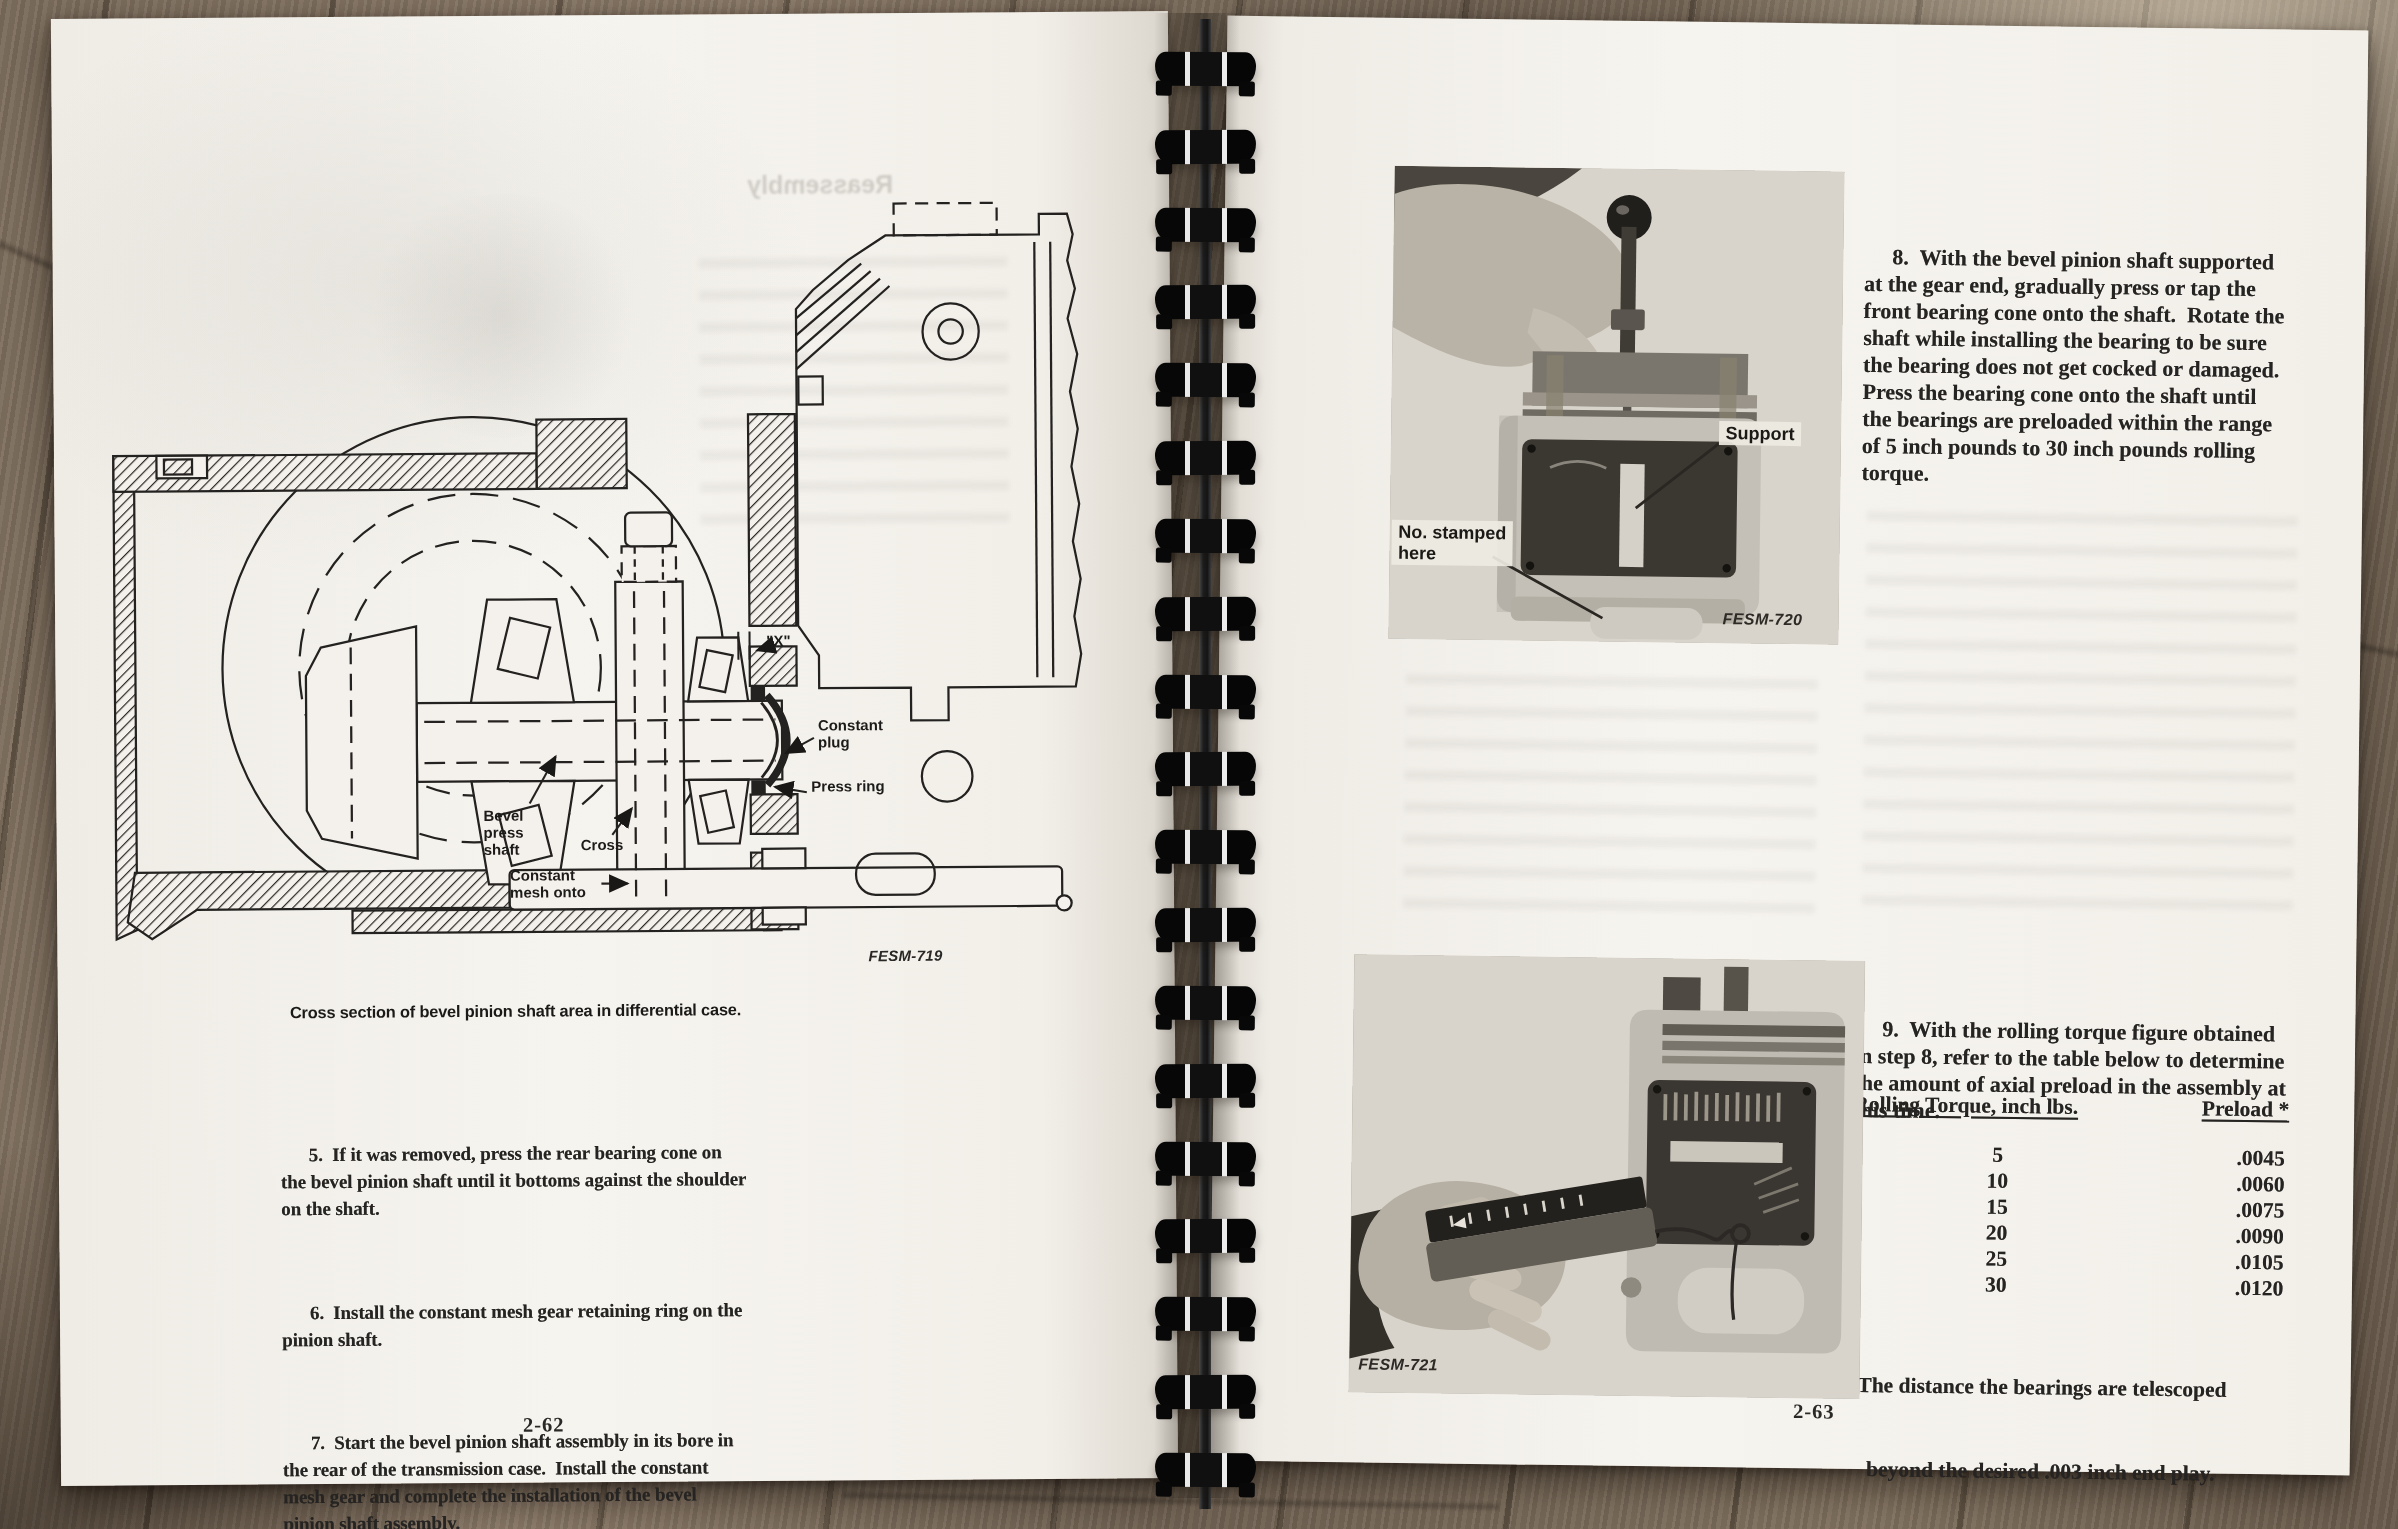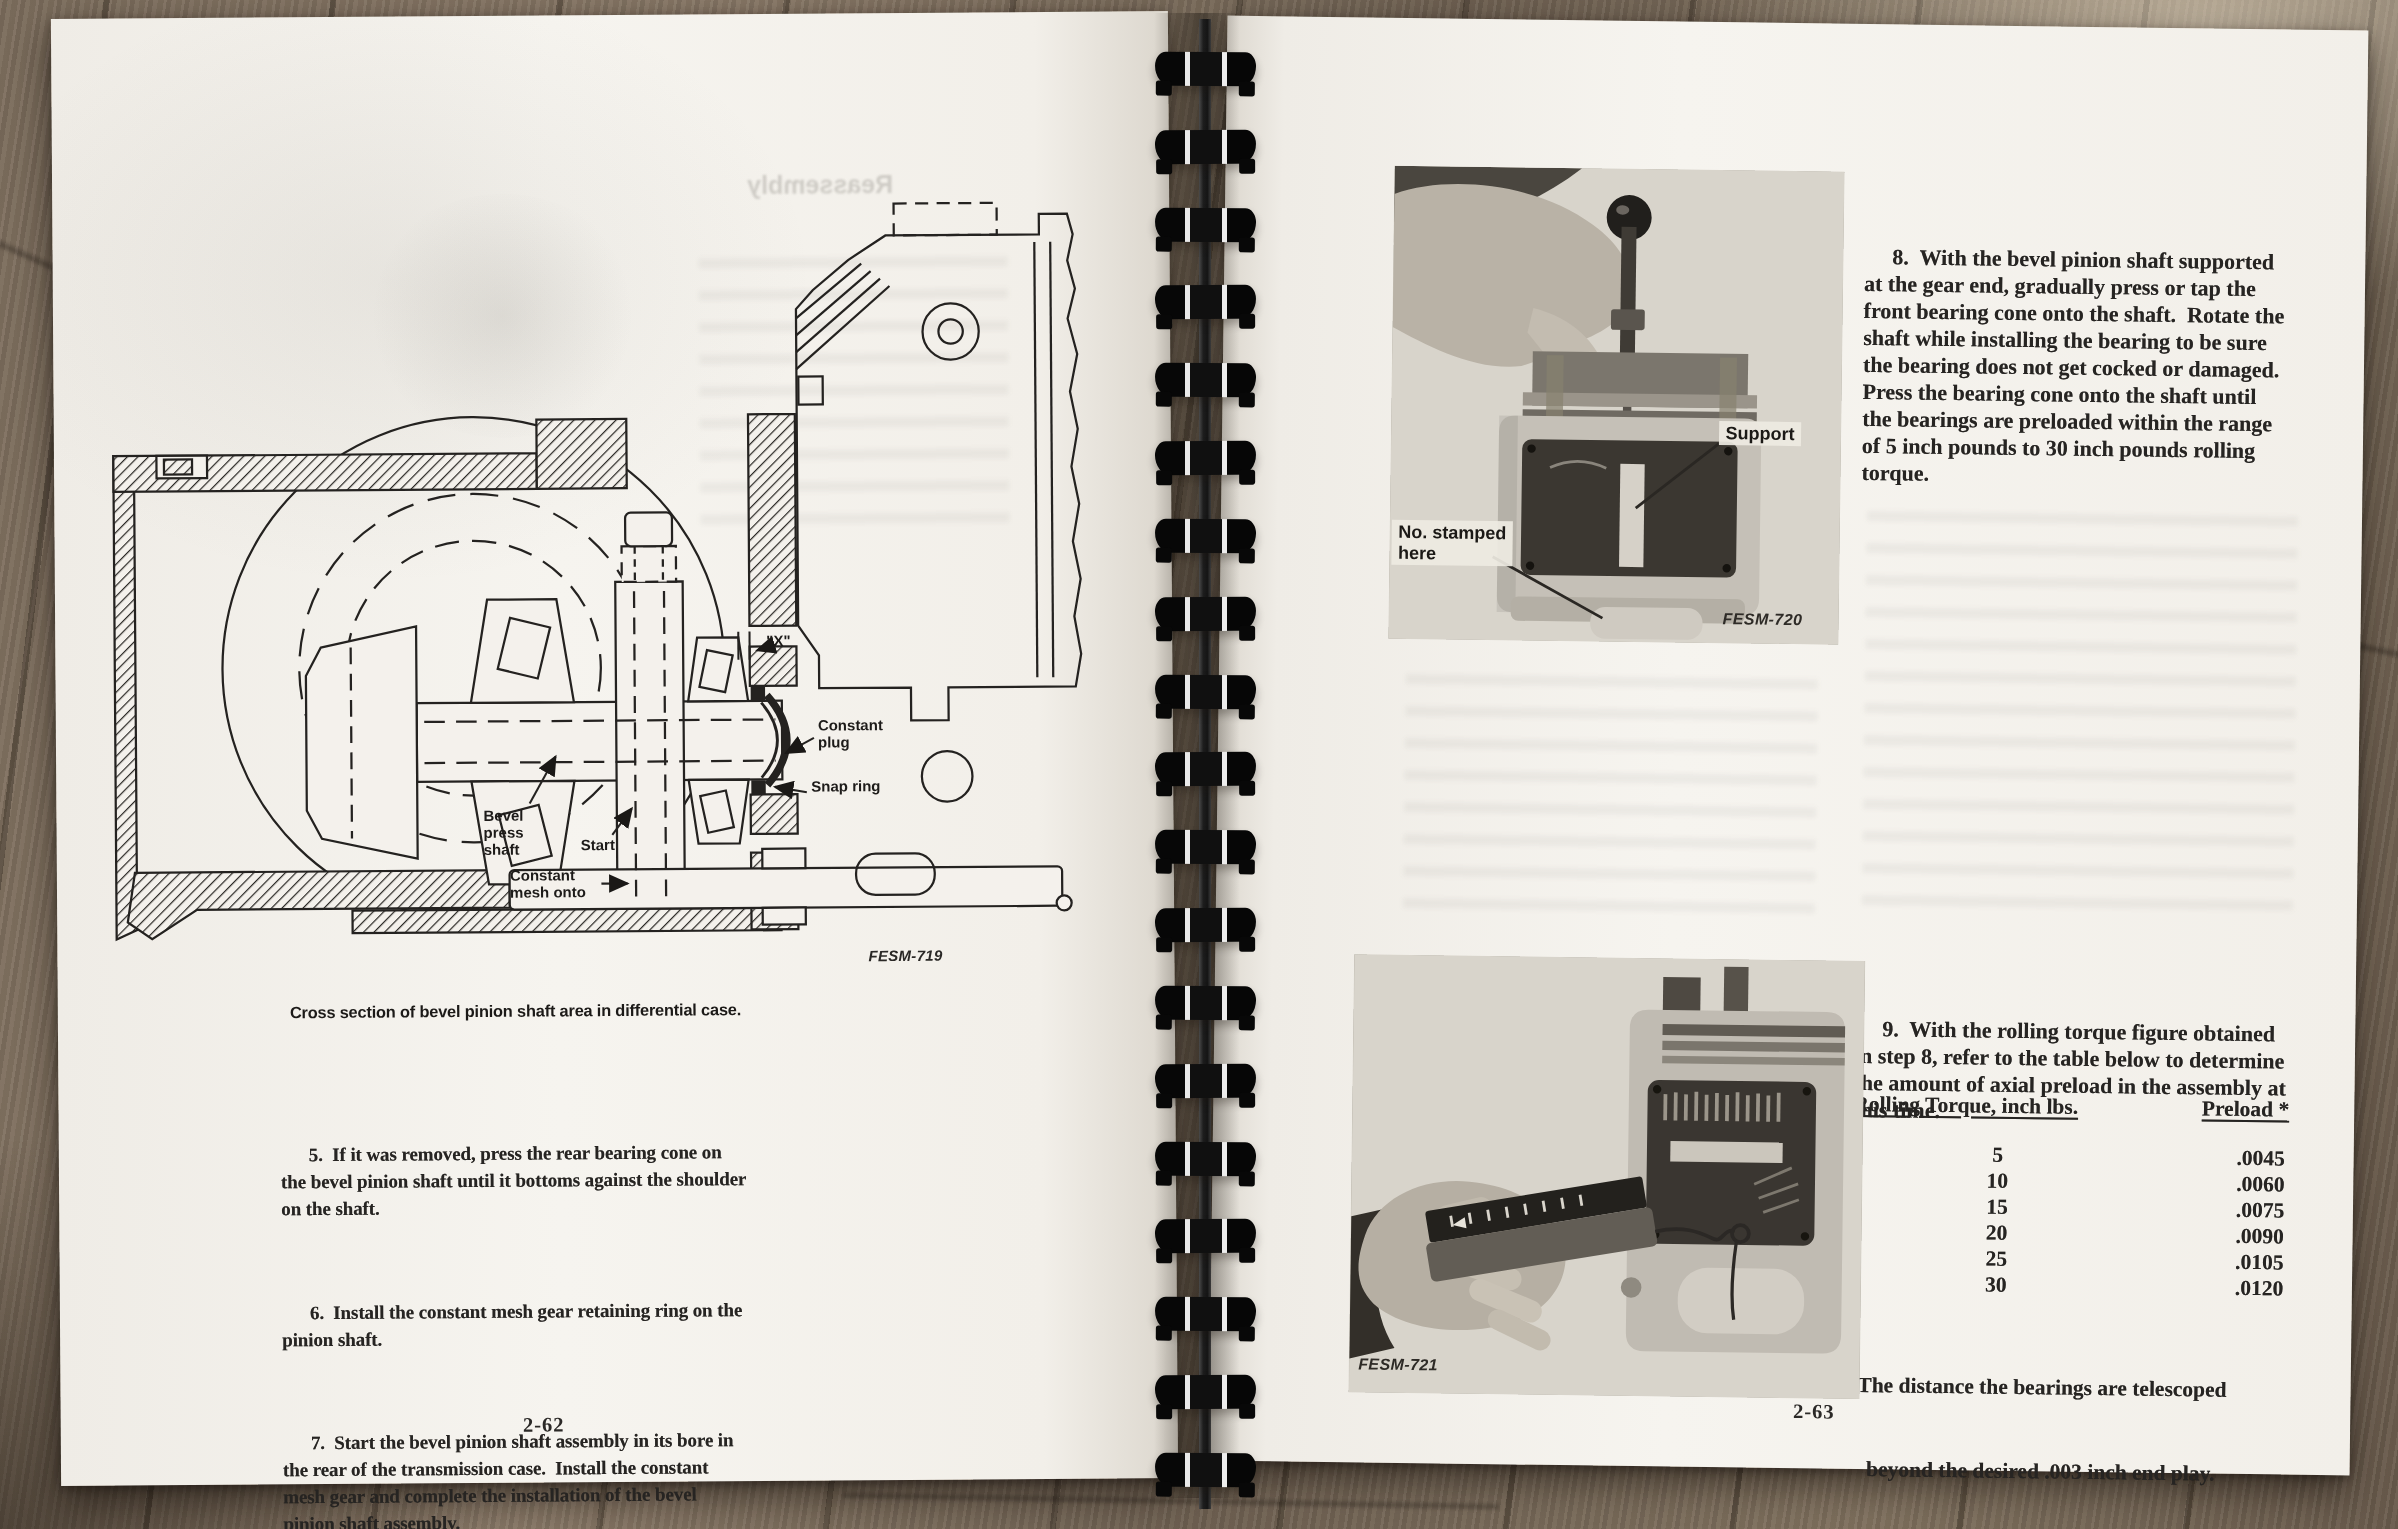--- a/index.html
+++ b/index.html
@@ -197,25 +197,25 @@
           <line x1="748" y1="656" x2="714" y2="650" marker-end="url(#arw)"></line>
           <line x1="452" y1="666" x2="480" y2="616" marker-end="url(#arw)"></line>
           <line x1="540" y1="700" x2="561" y2="672" marker-end="url(#arw)"></line>
           <line x1="528" y1="752" x2="556" y2="752" marker-end="url(#arw)"></line>
         </g>
       </g>
     </svg>
     <div class="fig-label" style="left:661px;top:455px;">"X"</div>
     <div class="fig-label" style="left:712px;top:540px;">Constant
 plug</div>
-    <div class="fig-label" style="left:705px;top:601px;">Snap ring</div>
+    <div class="fig-label" style="left:705px;top:601px;">Press ring</div>
     <div class="fig-label" style="left:377px;top:628px;">Bevel
 press
 shaft</div>
-    <div class="fig-label" style="left:474px;top:658px;">Start</div>
+    <div class="fig-label" style="left:474px;top:658px;">Cross</div>
     <div class="fig-label" style="left:403px;top:688px;">Constant
 mesh onto</div>
     <div class="fig-id" style="left:761px;top:770px;text-align:center;">FESM-719</div>
   </div>
 
   <div id="caption">Cross section of bevel pinion shaft area in  differential case.</div>
 
   <div id="left-steps" class="body-text">
     <p>5.  If it was removed, press the rear bearing cone on the bevel pinion shaft until it bottoms against the shoulder on the shaft.</p>
     <p>6.  Install the constant mesh gear retaining ring on the pinion shaft.</p>

